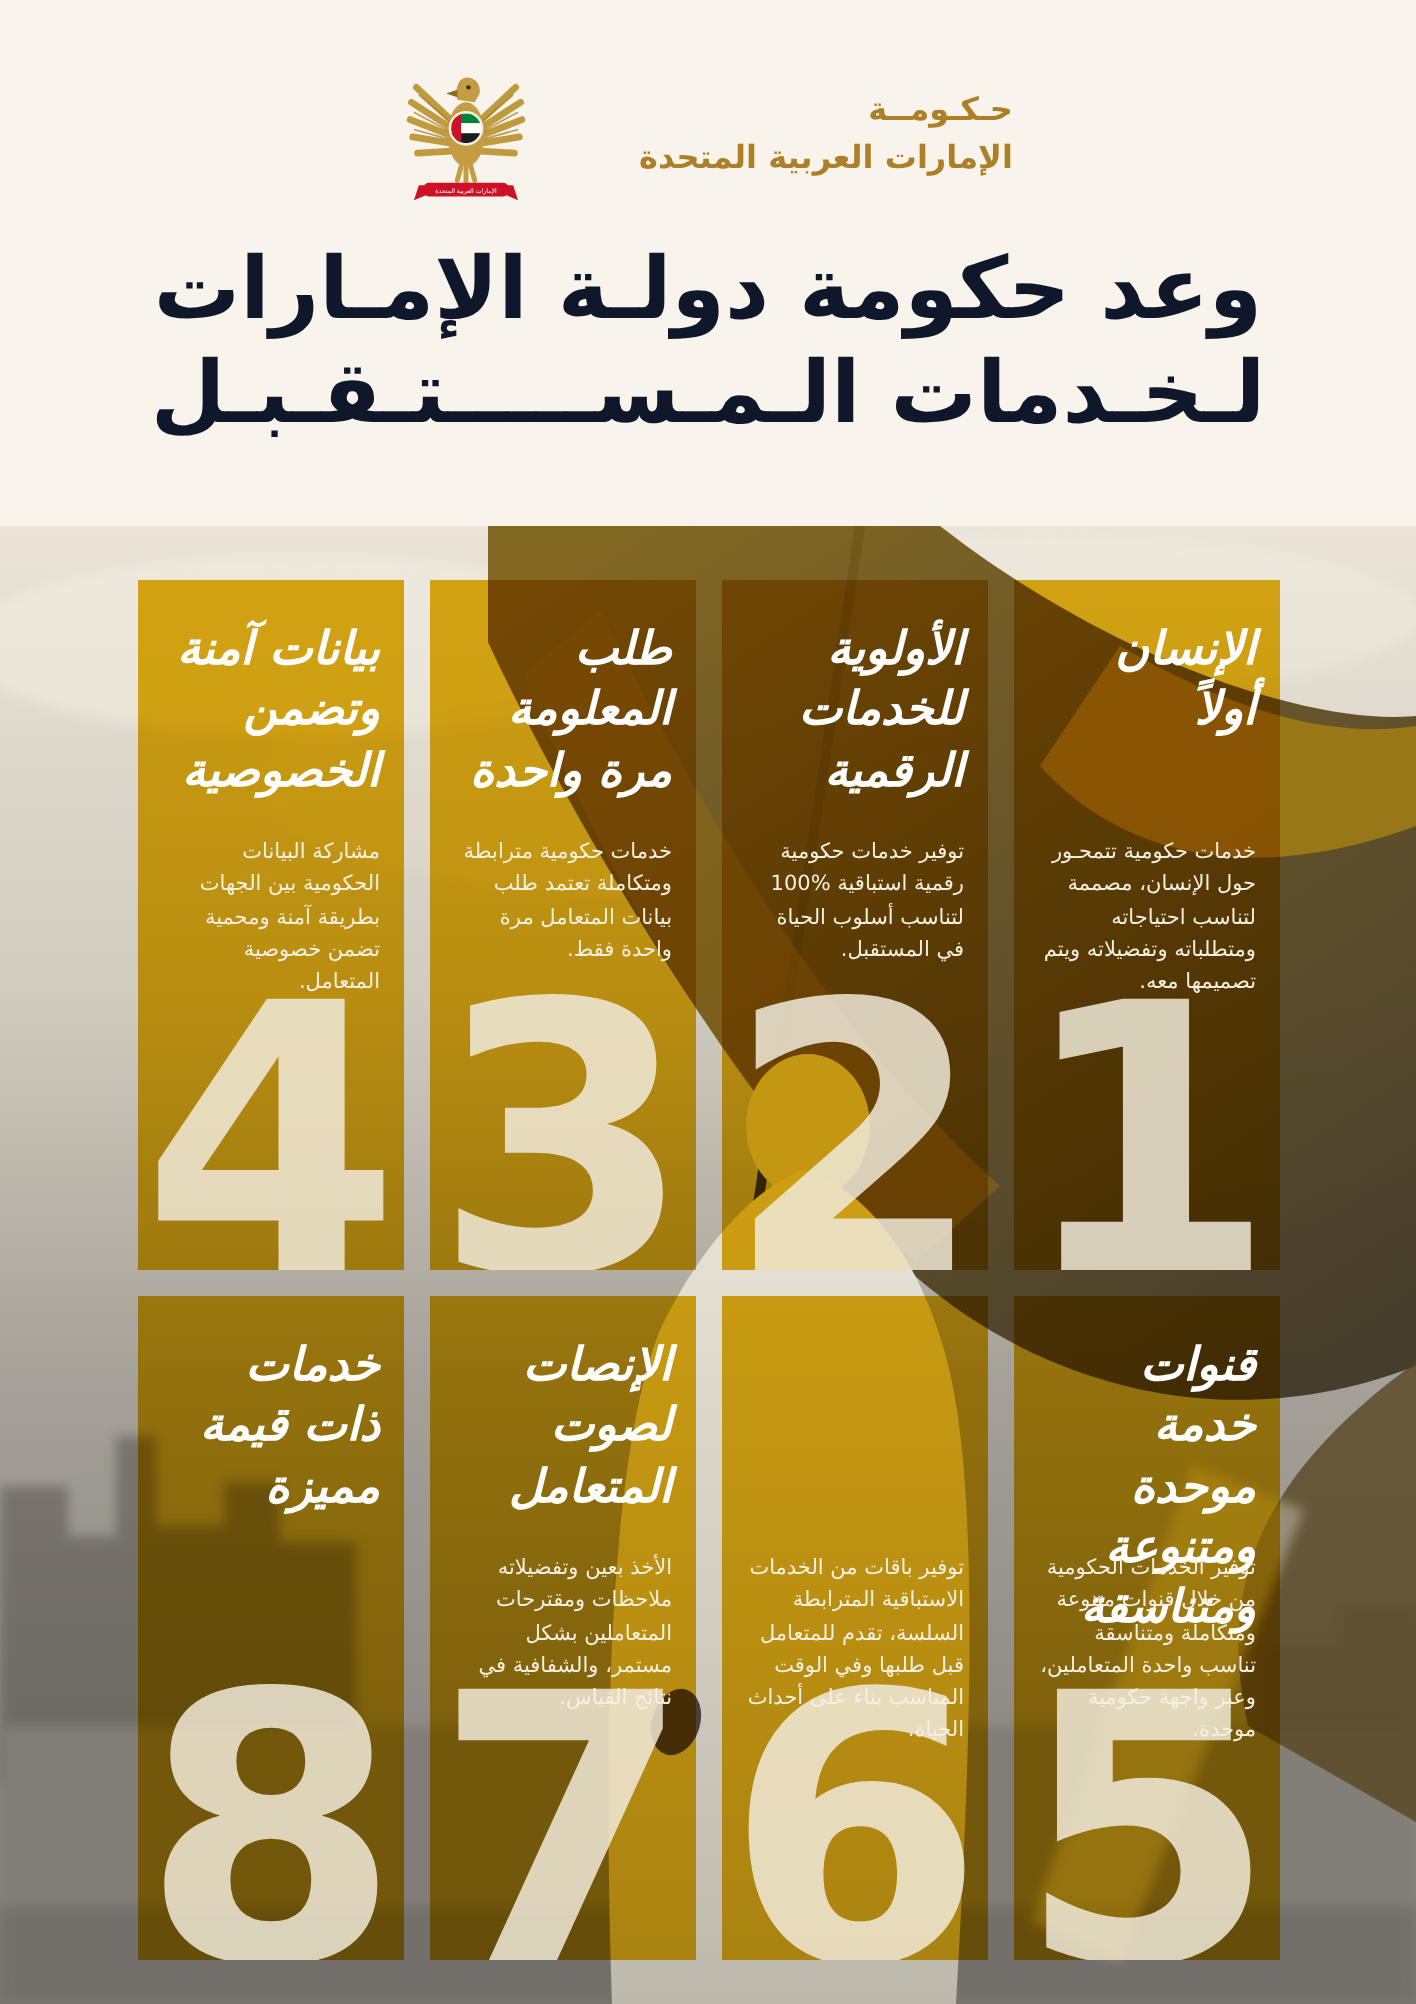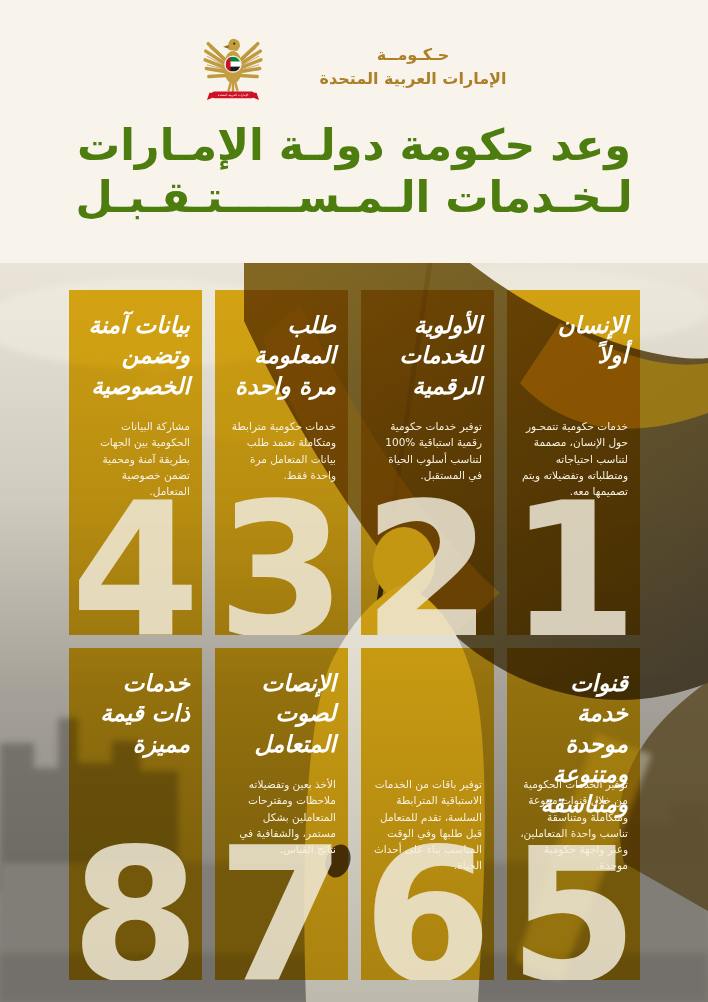--- a/index.html
+++ b/index.html
@@ -5,26 +5,26 @@
   html,body{margin:0;padding:0;}
   body{
     width:708px;height:1002px;overflow:hidden;position:relative;
     background:#f8f4eb;
     font-family:"DejaVu Sans",sans-serif;
   }
   
   .top{height:263px;position:relative;}
   .logo-row{display:flex;justify-content:center;align-items:center;gap:20px;padding-top:28px;}
   .emblem{width:62px;height:76px;flex:0 0 auto;}
-  .logo-text{direction:rtl;text-align:center;color:#ac7f28;margin-left:36px;}
+  .logo-text{direction:rtl;text-align:right;color:#ac7f28;margin-left:36px;}
   .logo-line1{font-size:16px;font-weight:bold;letter-spacing:1px;}
   .logo-line2{font-size:16px;font-weight:bold;margin-top:5px;}
   .main-title{
     margin-top:16px;direction:rtl;text-align:center;
-    font-size:43px;font-weight:bold;line-height:1.2;color:#4d7c0f;
+    font-size:43px;font-weight:bold;line-height:1.2;color:#0f172a;
     white-space:pre-line;letter-spacing:0;
   }
   
   .photo-area{position:absolute;top:263px;left:0;width:708px;height:739px;isolation:isolate;}
   .photo-svg{position:absolute;inset:0;display:block;}
   .cards-grid{
     position:absolute;left:69px;top:27px;width:571px;
     display:grid;grid-template-columns:repeat(4,1fr);grid-template-rows:345px 332px;
     column-gap:13px;row-gap:13px;direction:rtl;
   }

